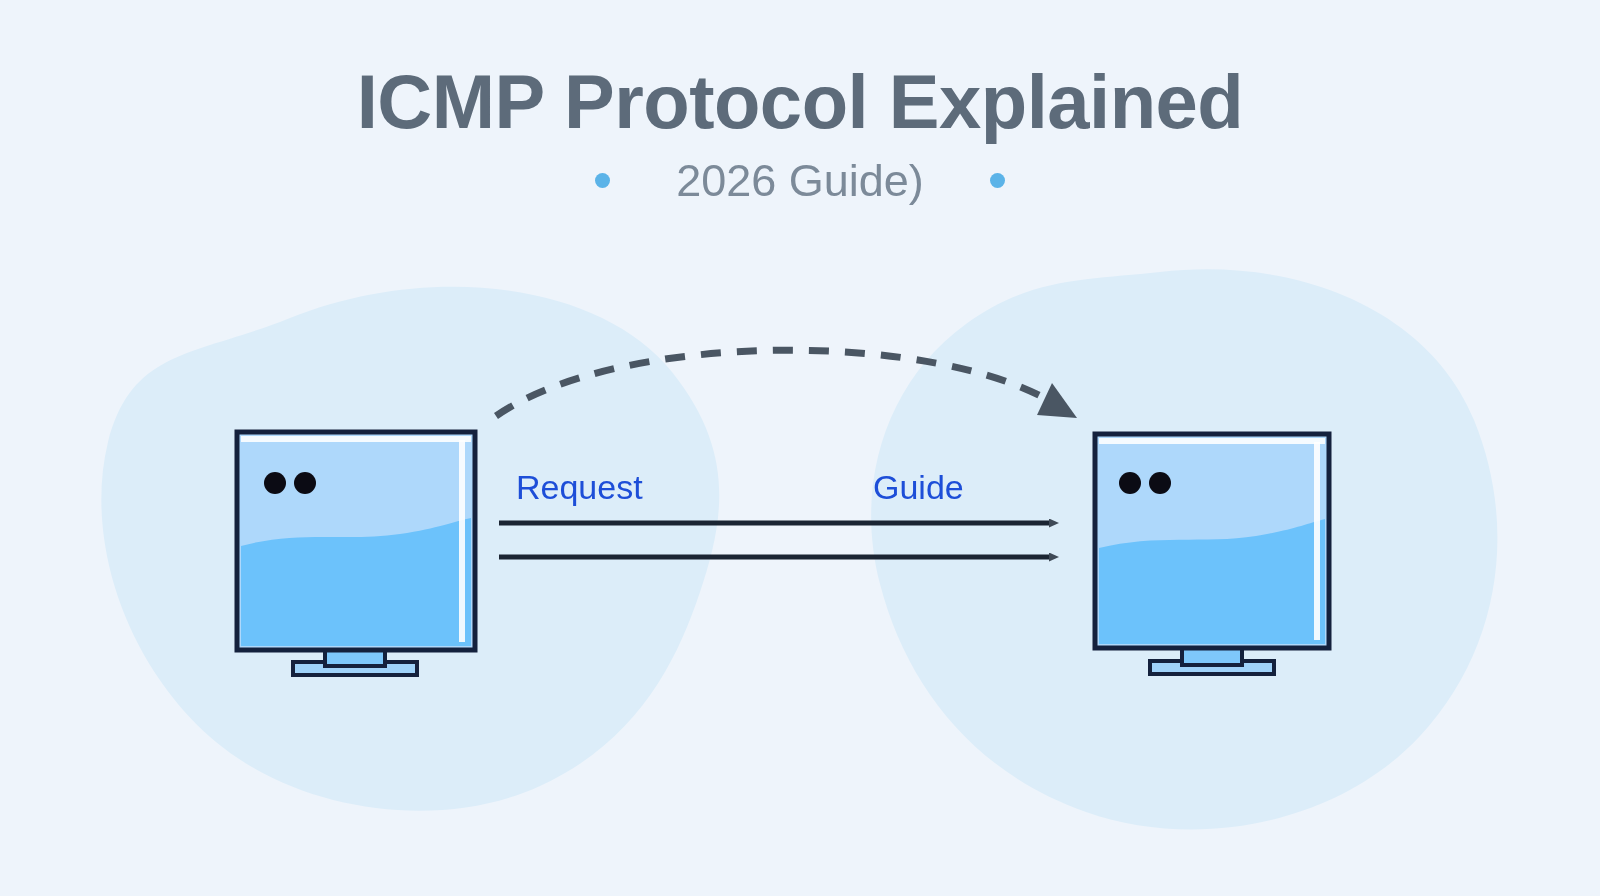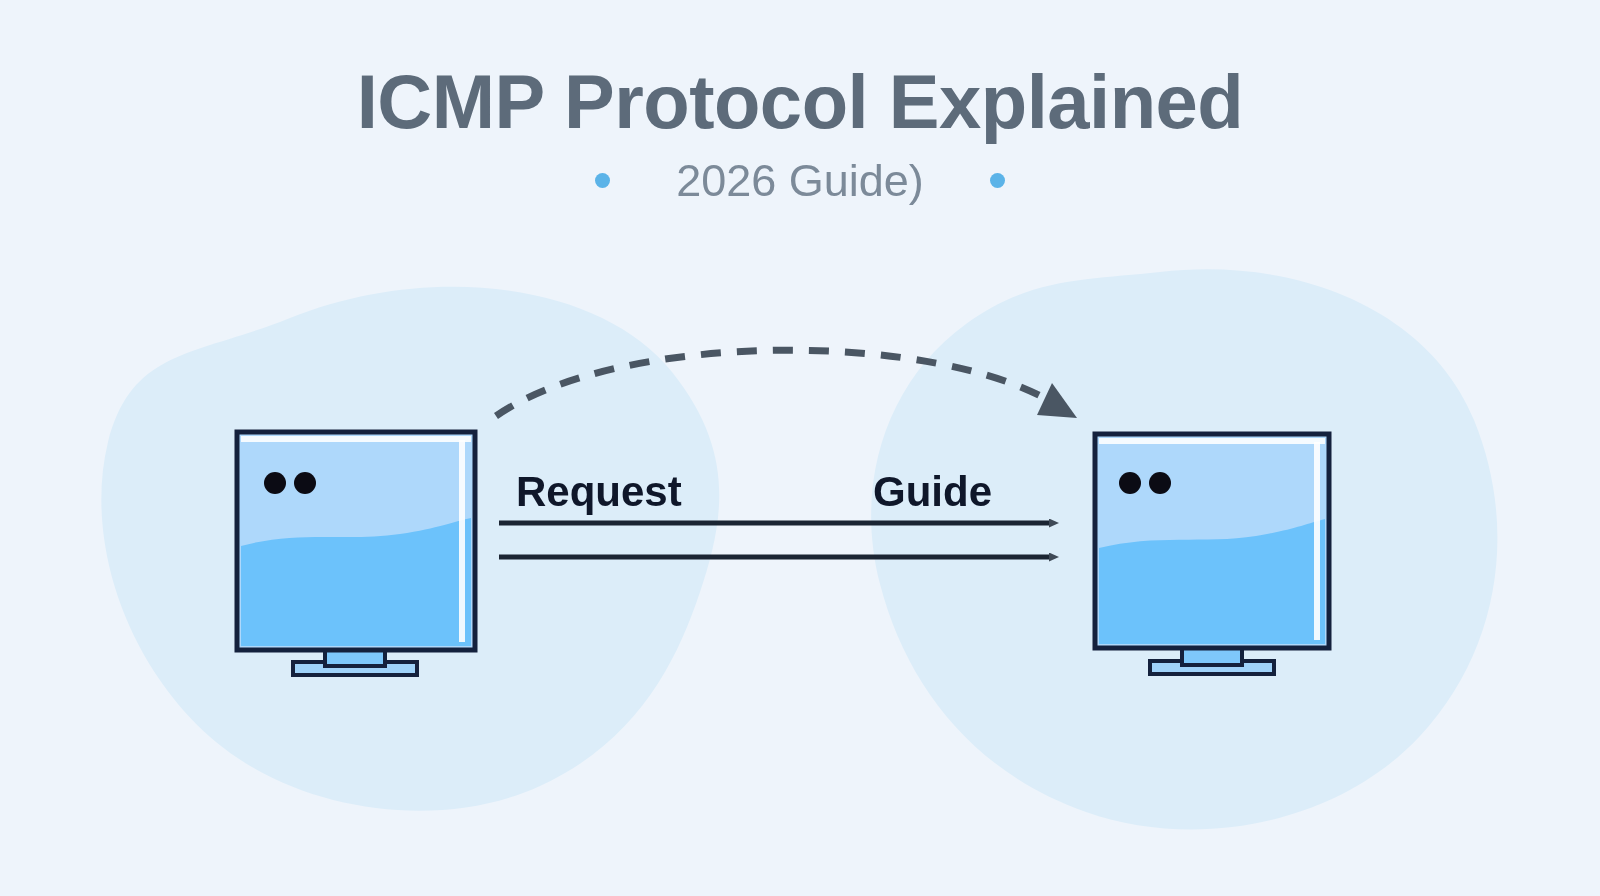--- a/index.html
+++ b/index.html
@@ -61,23 +61,23 @@
     font-family: "Liberation Sans", sans-serif;
     font-size: 45px;
     font-weight: normal;
     color: #7c8a99;
     line-height: 1.1;
     white-space: nowrap;
   }
   .flow-label {
     position: absolute;
     font-family: "Liberation Sans", sans-serif;
-    font-size: 42px;
-    font-weight: bold;
-    color: #0f172a;
+    font-size: 34px;
+    font-weight: normal;
+    color: #1d4ed8;
     white-space: nowrap;
     pointer-events: none;
   }
   #label-request { left: 516px; top: 468px; }
   #label-reply   { left: 873px; top: 468px; }
 </style>
 </head>
 <body>
 
 <div id="stage">

